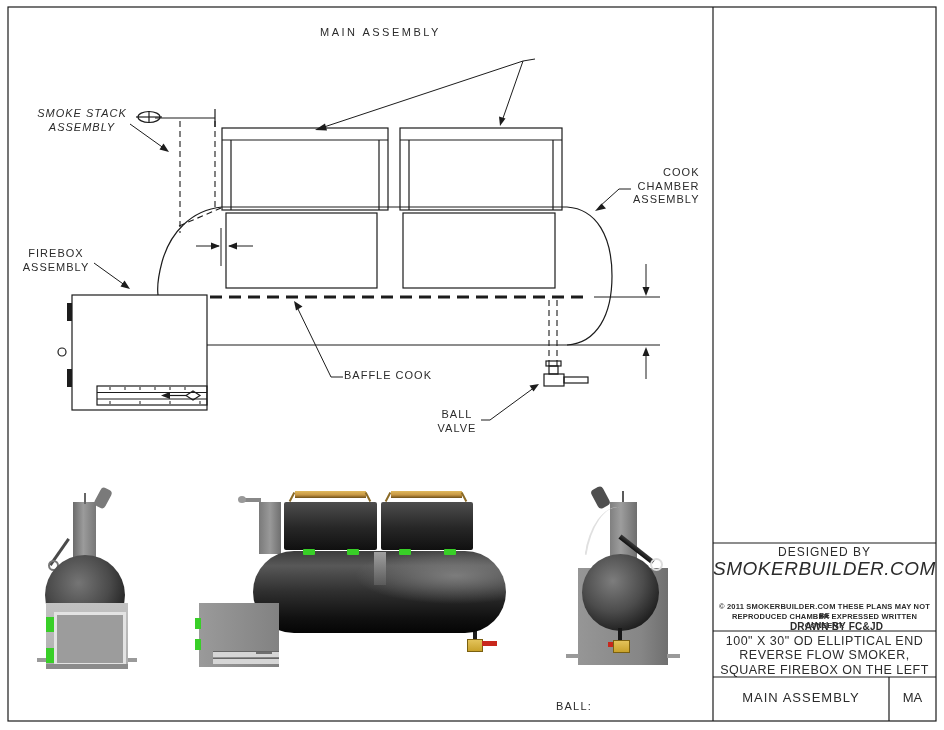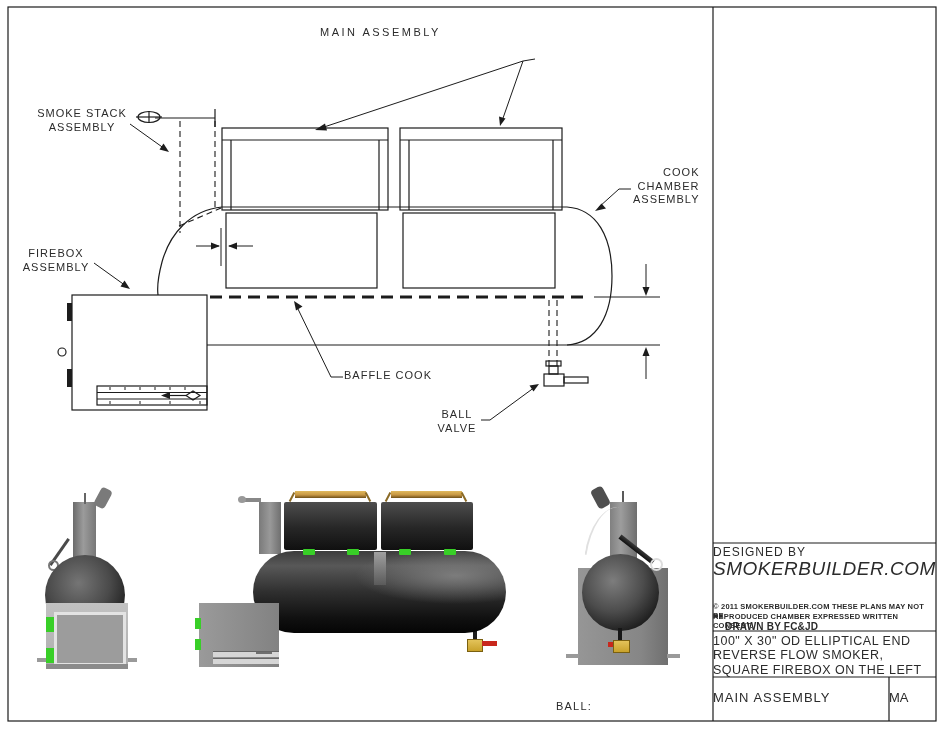--- a/index.html
+++ b/index.html
@@ -7,21 +7,21 @@
          font-family:"Liberation Sans", sans-serif;color:#2b2b2b;}
   .linework{position:absolute;left:0;top:0;pointer-events:none;}
   .linework line,.linework path,.linework rect,.linework ellipse,.linework circle,.linework polygon{
       stroke:var(--ink,#1c1c1c);fill:none;stroke-width:1.2;}
   .linework .thin{stroke-width:1;}
   .linework .dash{stroke-dasharray:6 4;stroke-width:1.1;}
   .linework .bdash{stroke-dasharray:12 7;stroke-width:3;}
   .linework .fill{fill:var(--ink,#1c1c1c);stroke:none;}
   .lbl{position:absolute;font-size:11px;letter-spacing:1px;line-height:13.5px;white-space:pre-line;}
   .ctr{text-align:center;}
-  .tb{position:absolute;left:713px;width:223px;text-align:left;white-space:pre-line;}
+  .tb{position:absolute;left:713px;width:223px;text-align:center;white-space:pre-line;}
   .rv{position:absolute;}
   .hinge{position:absolute;background:var(--hinge-green,#38cf27);}
   .sphere{position:absolute;border-radius:50%;}
 </style>
 </head>
 <body>
 
 <div class="sheet">
 
   <svg class="linework" width="944" height="730" viewBox="0 0 944 730">
@@ -132,21 +132,21 @@
       <path d="M631,189 L619,189 L599,207" class="thin"></path>
       <polygon points="595,211 601.5,203.5 606,208.5" class="fill"></polygon>
       <path d="M343,377 L331,377 L297,307" class="thin"></path>
       <polygon points="294,301 296,310.5 302.5,306.5" class="fill"></polygon>
       <path d="M481,420 L490,420 L535,387" class="thin"></path>
       <polygon points="539,384 529.5,385.5 533.5,391.5" class="fill"></polygon>
     </g>
   </svg>
 
   <div class="lbl" style="left:320px;top:26px;letter-spacing:2.5px;">MAIN ASSEMBLY</div>
-  <div class="lbl ctr" style="left:30px;top:107px;width:104px;">SMOKE STACK
+  <div class="lbl ctr" style="left:30px;top:107px;width:104px;font-style:italic;">SMOKE STACK
 ASSEMBLY</div>
   <div class="lbl ctr" style="left:10px;top:247px;width:92px;">FIREBOX
 ASSEMBLY</div>
   <div class="lbl" style="left:633px;top:166px;text-align:right;">COOK
 CHAMBER
 ASSEMBLY</div>
   <div class="lbl" style="left:344px;top:369px;">BAFFLE COOK</div>
   <div class="lbl ctr" style="left:427px;top:408px;width:60px;">BALL
 VALVE</div>
   <div class="lbl" style="left:556px;top:700px;letter-spacing:1.2px;">BALL:</div>

